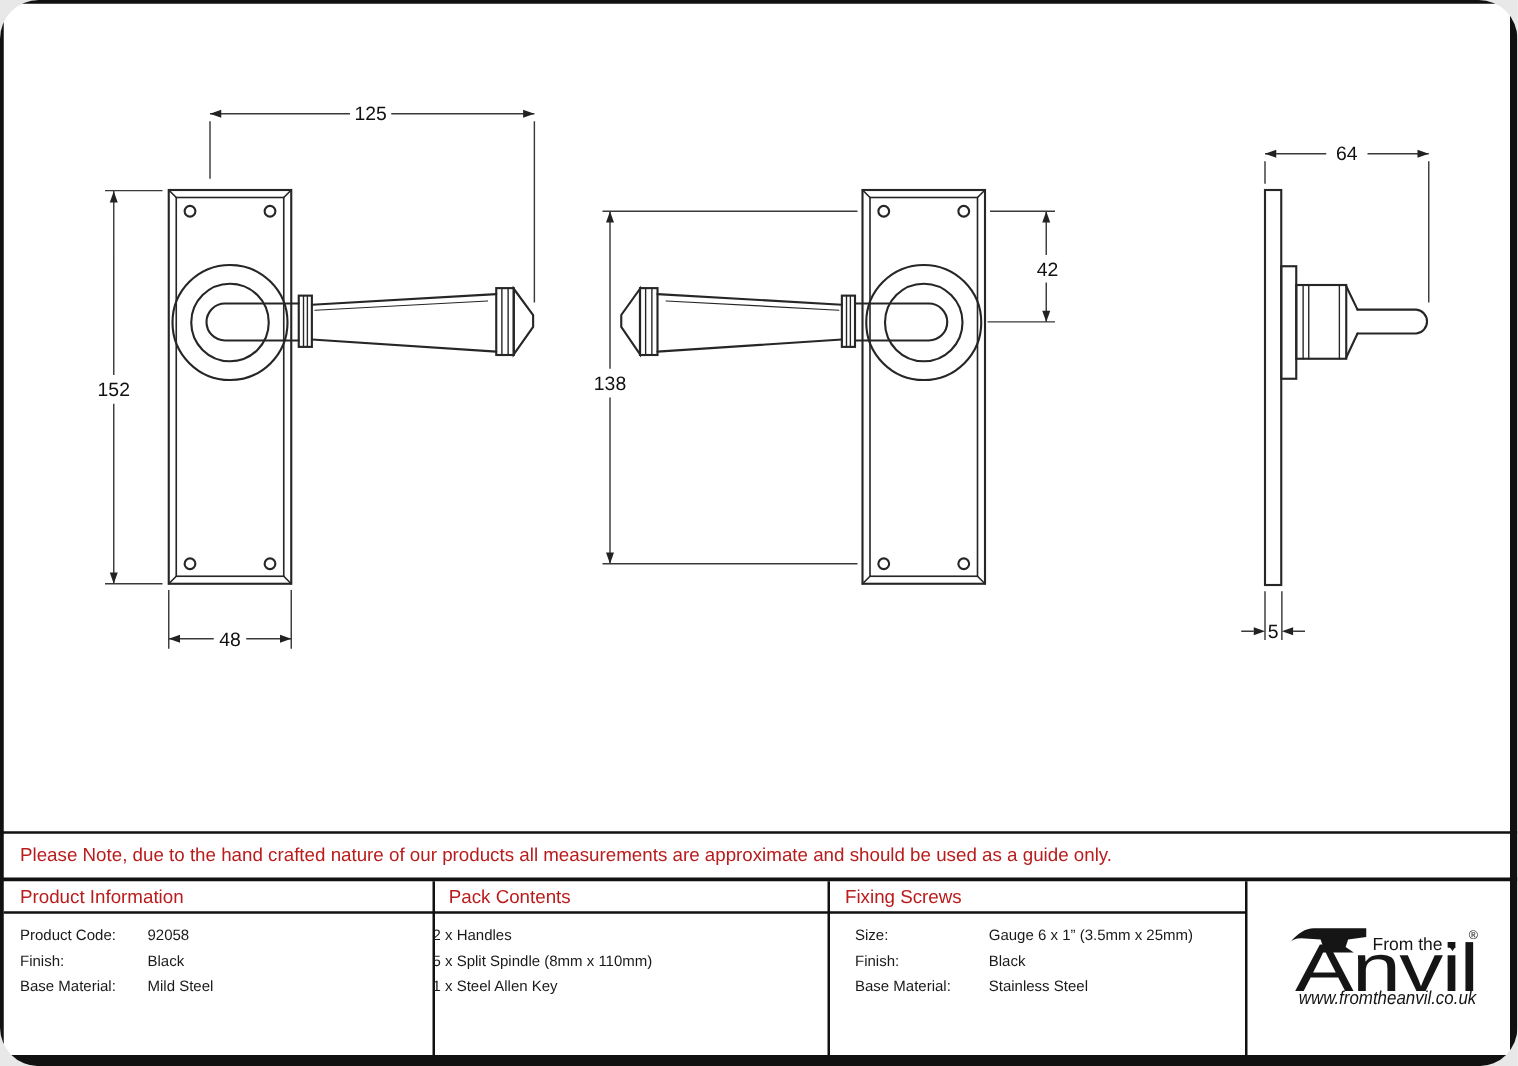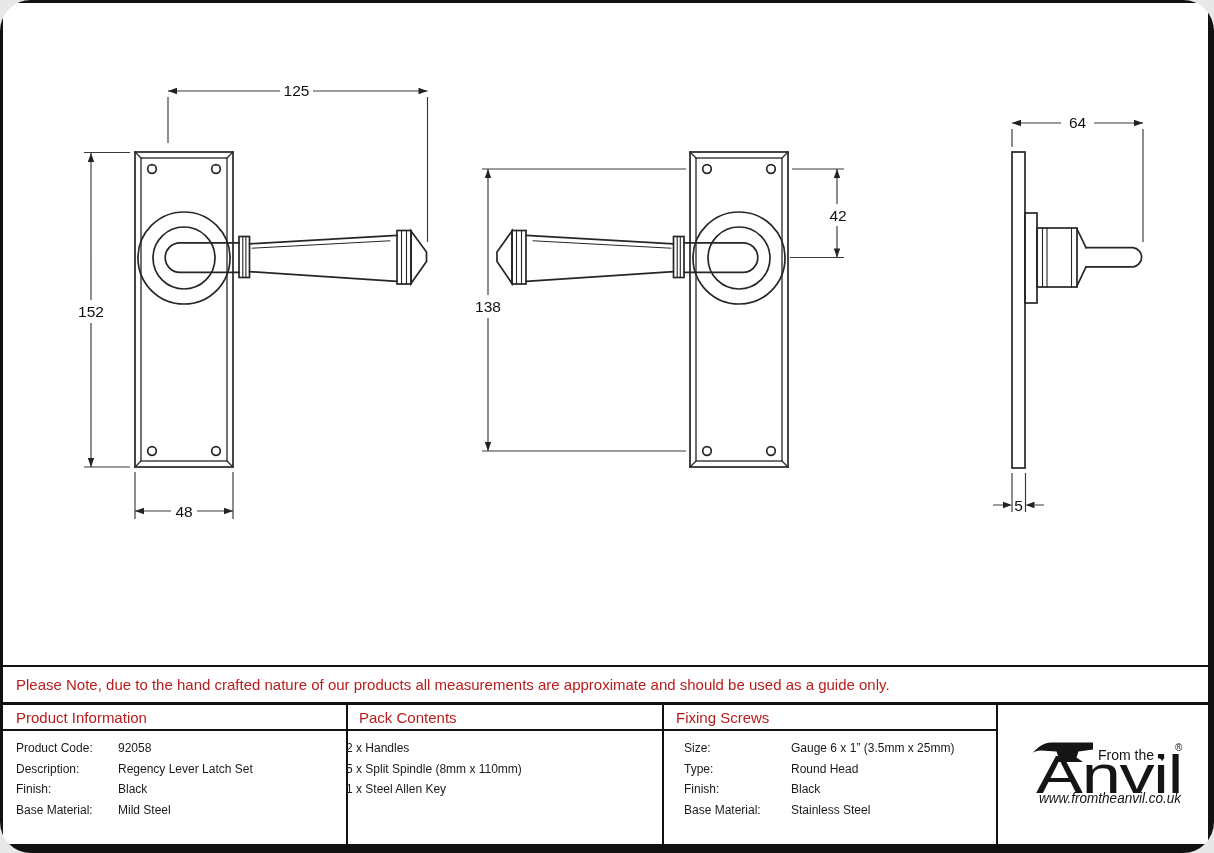--- a/index.html
+++ b/index.html
@@ -139,34 +139,32 @@
   <div class="bar" style="left:996px;top:705px;width:2px;height:139px;"></div>
 
   <div class="txt vcenter" style="left:16px;top:667px;height:34px;">Please Note, due to the hand crafted nature of our products all measurements are approximate and should be used as a guide only.</div>
 
   <div class="txt vcenter" style="left:16px;top:705px;height:24px;">Product Information</div>
   <div class="txt vcenter" style="left:359px;top:705px;height:24px;">Pack Contents</div>
   <div class="txt vcenter" style="left:676px;top:705px;height:24px;">Fixing Screws</div>
 
   <div class="spec-rows col1" style="left:16px;top:738px;">
     <div><span class="lbl">Product Code:</span><span>92058</span></div>
-    <div><span class="lbl">Description:</span><span>Regency Lever Latch Set</span></div>
     <div><span class="lbl">Finish:</span><span>Black</span></div>
     <div><span class="lbl">Base Material:</span><span>Mild Steel</span></div>
   </div>
 
   <div class="spec-rows" style="left:346px;top:738px;">
     <div>2 x Handles</div>
     <div>5 x Split Spindle (8mm x 110mm)</div>
     <div>1 x Steel Allen Key</div>
   </div>
 
   <div class="spec-rows col3" style="left:684px;top:738px;">
     <div><span class="lbl">Size:</span><span>Gauge 6 x 1” (3.5mm x 25mm)</span></div>
-    <div><span class="lbl">Type:</span><span>Round Head</span></div>
     <div><span class="lbl">Finish:</span><span>Black</span></div>
     <div><span class="lbl">Base Material:</span><span>Stainless Steel</span></div>
   </div>
 
   <svg class="logo-svg" style="position:absolute;left:1020px;top:733px;" width="190" height="95" viewBox="0 0 190 95">
     <text x="16" y="60" font-family="DejaVu Serif, serif" font-size="54" textLength="146" lengthAdjust="spacingAndGlyphs" letter-spacing="-1">Anvil</text>
     <path fill="#151515" d="M12 21 C18 13.5 24.5 9.5 31 9.5 L73 9.5 L73 16.5 L58.5 18.5 L56.5 24.5 L63 29 L34 29 L38.5 24.5 L36.5 18.5 L21 17.5 C16.5 17.5 13.5 18.8 12 21 Z"></path>
     <text x="78" y="27" font-family="DejaVu Serif, serif" font-size="14">From the</text>
     <text x="142" y="28" font-family="DejaVu Sans, sans-serif" font-size="11" text-anchor="middle">♦</text>
     <text x="155" y="18" font-family="DejaVu Serif, serif" font-size="10">®</text>

